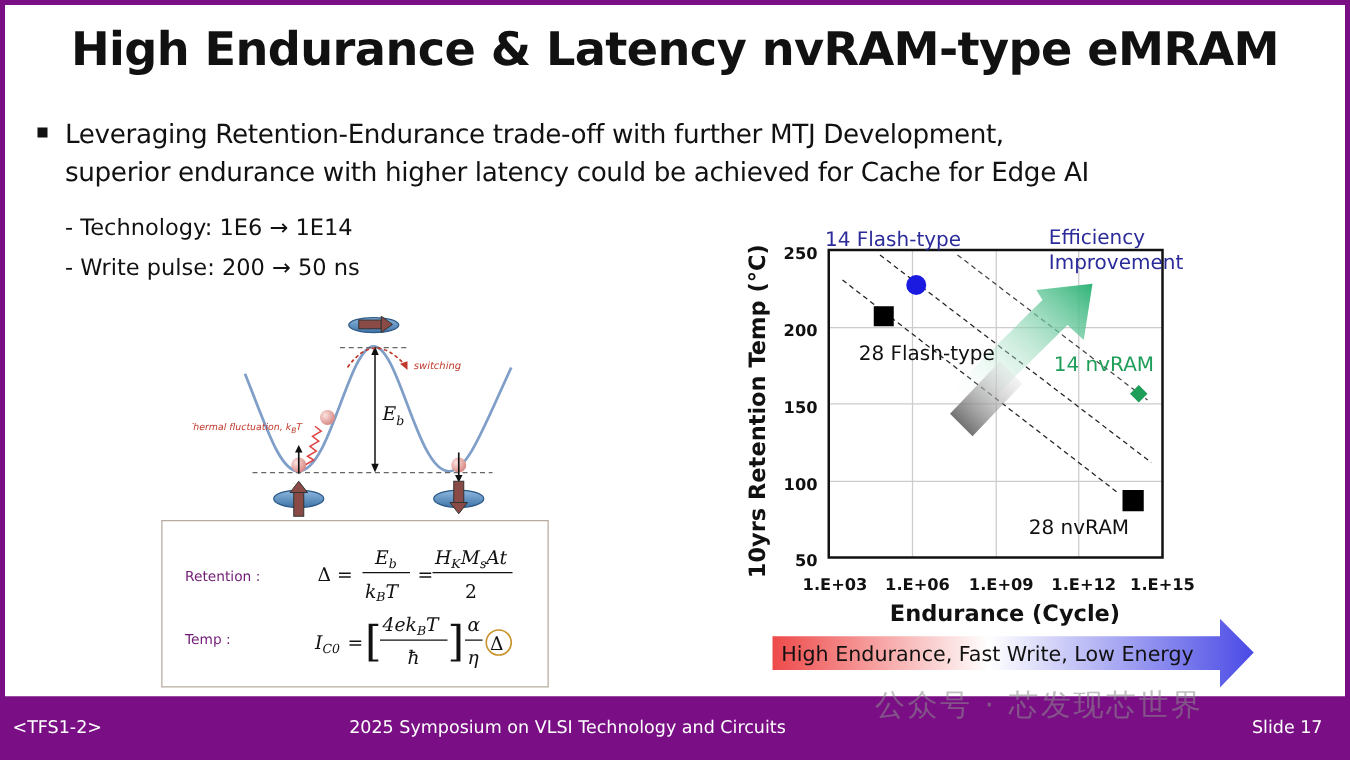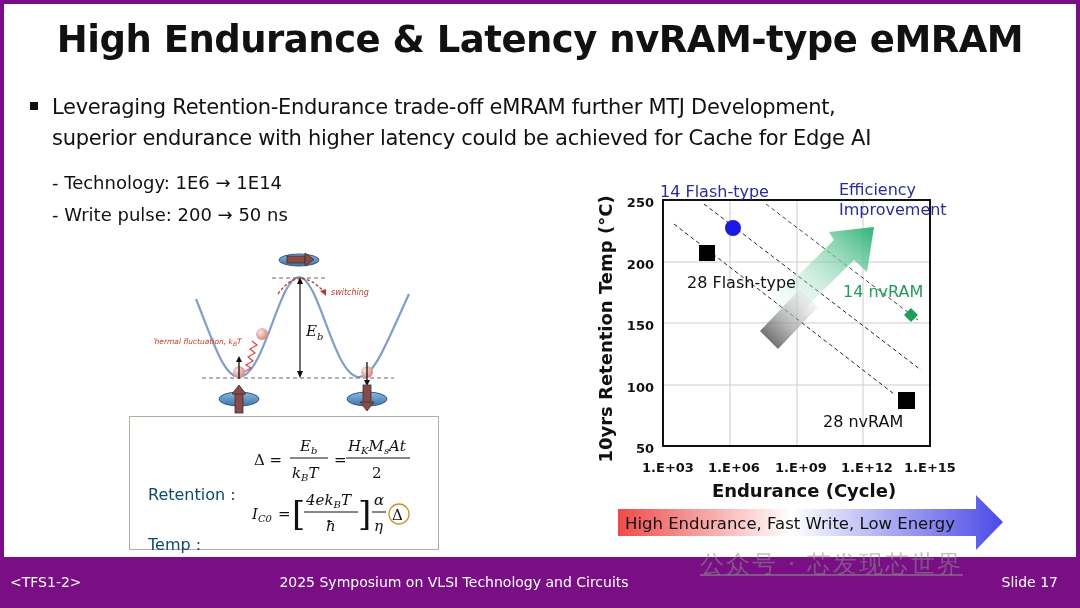--- a/index.html
+++ b/index.html
@@ -6,35 +6,35 @@
   html, body { width: 1080px; height: 608px; overflow: hidden; background: #7a0f85; }
   body { font-family: "DejaVu Sans", sans-serif; position: relative; }
   .slide { position: absolute; left: 4px; top: 4px; width: 1072px; height: 553px; background: #ffffff; }
   .title { position: absolute; left: 0; top: 14px; width: 1072px; text-align: center; font-family: "DejaVu Sans", sans-serif; font-weight: bold; font-size: 37px; color: #111; letter-spacing: -0.5px; }
   .bullet { position: absolute; left: 24px; top: 88px; width: 1040px; font-size: 21px; color: #111; line-height: 31px; }
   .bullet .sq { position: absolute; left: 2px; top: 10px; width: 8px; height: 8px; background: #111; }
   .bullet .txt { margin-left: 24px; display: block; letter-spacing: -0.3px; }
   .sub { position: absolute; left: 48px; font-size: 18px; color: #111; }
   .diagram { position: absolute; left: 150px; top: 240px; width: 280px; height: 170px; }
   .eqbox { position: absolute; left: 125px; top: 412px; width: 310px; height: 134px; border: 1px solid #b7ab9f; background: #fff; }
-  .eq-label { position: absolute; left: 18px; font-size: 16px; color: #0c4a6e; margin-top: 30px; }
+  .eq-label { position: absolute; left: 18px; font-size: 11px; color: #701a75; }
   .chart { position: absolute; left: 580px; top: 165px; width: 490px; height: 390px; }
   .footer { position: absolute; left: 0; top: 560px; width: 1080px; height: 48px; color: #fff; font-size: 14px; }
   .footer span { position: absolute; top: 14px; }
-  .wm { position: absolute; left: 700px; top: 548px; font-size: 24px; color: rgba(140,140,140,0.55); letter-spacing: 2px; text-decoration: underline; }
+  .wm { position: absolute; left: 700px; top: 548px; font-size: 24px; color: rgba(140,140,140,0.55); letter-spacing: 2px; }
 </style>
 </head>
 <body>
 
 <div class="slide">
   <div class="title">High Endurance &amp; Latency nvRAM-type eMRAM</div>
 
   <div class="bullet">
     <span class="sq"></span>
-    <span class="txt">Leveraging Retention-Endurance trade-off eMRAM further MTJ Development,</span>
+    <span class="txt">Leveraging Retention-Endurance trade-off with further MTJ Development,</span>
     <span class="txt">superior endurance with higher latency could be achieved for Cache for Edge AI</span>
   </div>
 
   <div class="sub" style="top:168px">- Technology: 1E6 → 1E14</div>
   <div class="sub" style="top:200px">- Write pulse: 200 → 50 ns</div>
 
   <svg class="diagram" viewBox="0 0 280 170">
     <defs>
       <radialGradient id="ball" cx="35%" cy="35%" r="65%">
         <stop offset="0%" stop-color="#fbe3e0"></stop>

